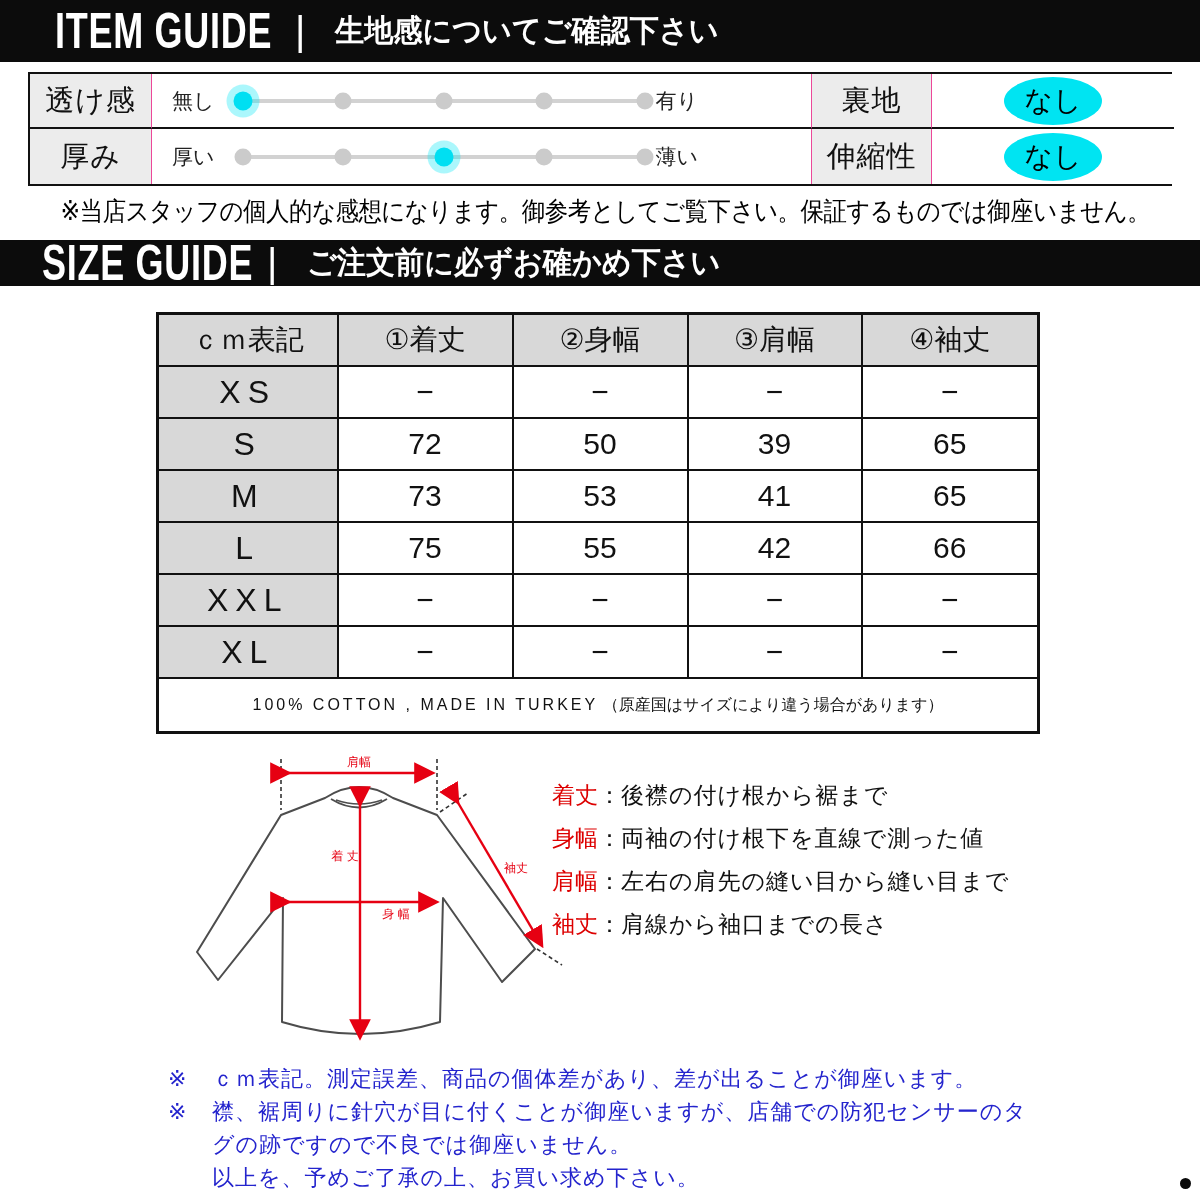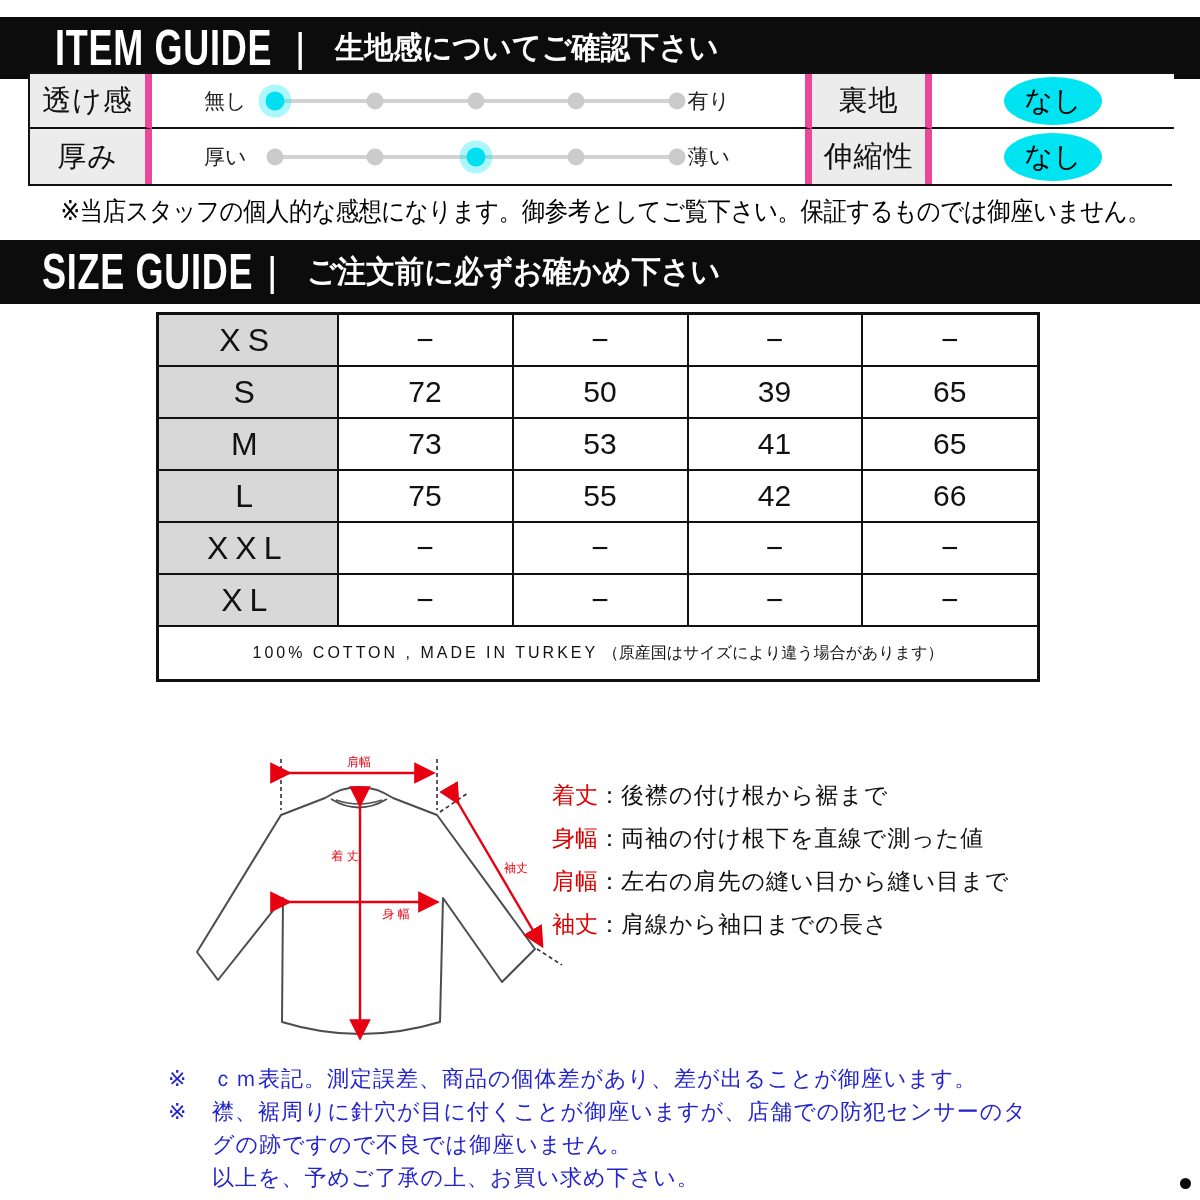--- a/index.html
+++ b/index.html
@@ -2,41 +2,41 @@
 <html><head>
 <meta charset="utf-8">
 <style>
   html,body{margin:0;padding:0;background:#fff;}
   #page{position:relative;width:1200px;height:1200px;background:#fff;overflow:hidden;
         font-family:"Liberation Sans","DejaVu Sans",sans-serif;color:#111;}
 
   
   .banner{position:absolute;left:0;width:1200px;background:#0c0c0c;color:#fff;
           display:flex;align-items:center;}
-  #banner-item{top:0;height:62px;margin-top:17px;}
-  #banner-size{top:240px;height:64px;}
+  #banner-item{top:0;height:62px;}
+  #banner-size{top:240px;height:46px;}
   .banner-en-wrap{display:inline-block;overflow:visible;white-space:nowrap;}
   .banner-en{display:inline-block;font-weight:bold;font-size:50px;letter-spacing:1px;
              transform:scaleX(0.72);transform-origin:left center;white-space:nowrap;}
   #banner-item .banner-en-wrap{margin-left:55px;width:220px;}
   #banner-size .banner-en-wrap{margin-left:42px;width:205px;}
   .banner-sep{display:inline-block;font-size:40px;font-weight:300;margin:0 30px 0 20px;}
   .banner-ja{display:inline-block;font-weight:bold;font-size:31px;transform:scaleX(0.94);
              transform-origin:left center;white-space:nowrap;}
 
   
   #item-table{position:absolute;left:28px;top:72px;width:1144px;height:114px;
               display:grid;grid-template-columns:122px 660px 120px 242px;
               grid-template-rows:1fr 1fr;border:2px solid #111;background:#fff;box-sizing:border-box;}
-  #item-table .cell{border-right:7px solid #ec4899;border-bottom:2px solid #111;
+  #item-table .cell{border-right:1px solid #ec4899;border-bottom:2px solid #111;
                     display:flex;align-items:center;justify-content:center;box-sizing:border-box;}
   #item-table .cell.last-col{border-right:none;text-align:center;}
   #item-table .cell.last-row{border-bottom:none;}
   .gray-label{background:#ececec;font-size:29px;letter-spacing:1px;}
-  .scale-cell{justify-content:flex-start !important;padding-left:52px;background:#fff;}
+  .scale-cell{justify-content:flex-start !important;padding-left:20px;background:#fff;}
   .scale-end{font-size:21px;color:#222;white-space:nowrap;}
   .track{position:relative;width:402px;height:40px;margin-left:28px;flex:none;}
   .track .line{position:absolute;left:0;right:0;top:50%;height:4px;margin-top:-2px;background:#d2d2d2;}
   .dot{position:absolute;top:50%;width:17px;height:17px;border-radius:50%;background:#cbcbcb;
        transform:translate(-50%,-50%);}
   .dot.selected{width:19px;height:19px;background:#00dff2;box-shadow:0 0 0 7px rgba(0,230,245,.33);}
   .scale-end.right{margin-left:11px;}
   .attr-value{background:#fff;}
   .pill{display:flex;align-items:center;justify-content:center;width:98px;height:48px;
         border-radius:50%;background:#00e4f2;font-size:28px;color:#000;}
@@ -142,20 +142,27 @@
   <div id="size-table">
     <table>
       <colgroup>
           <col style="width:180px">
           <col style="width:175px">
           <col style="width:175px">
           <col style="width:174px">
           <col style="width:177px">
         </colgroup>
       <tbody>
+          <tr>
+        <th>ｃｍ表記</th>
+        <th>①着丈</th>
+        <th>②身幅</th>
+        <th>③肩幅</th>
+        <th>④袖丈</th>
+      </tr>
       <tr>
         <td class="size-label">XS</td>
         <td class="val">−</td>
         <td class="val">−</td>
         <td class="val">−</td>
         <td class="val">−</td>
       </tr>
       <tr>
         <td class="size-label">S</td>
         <td class="val">72</td>

